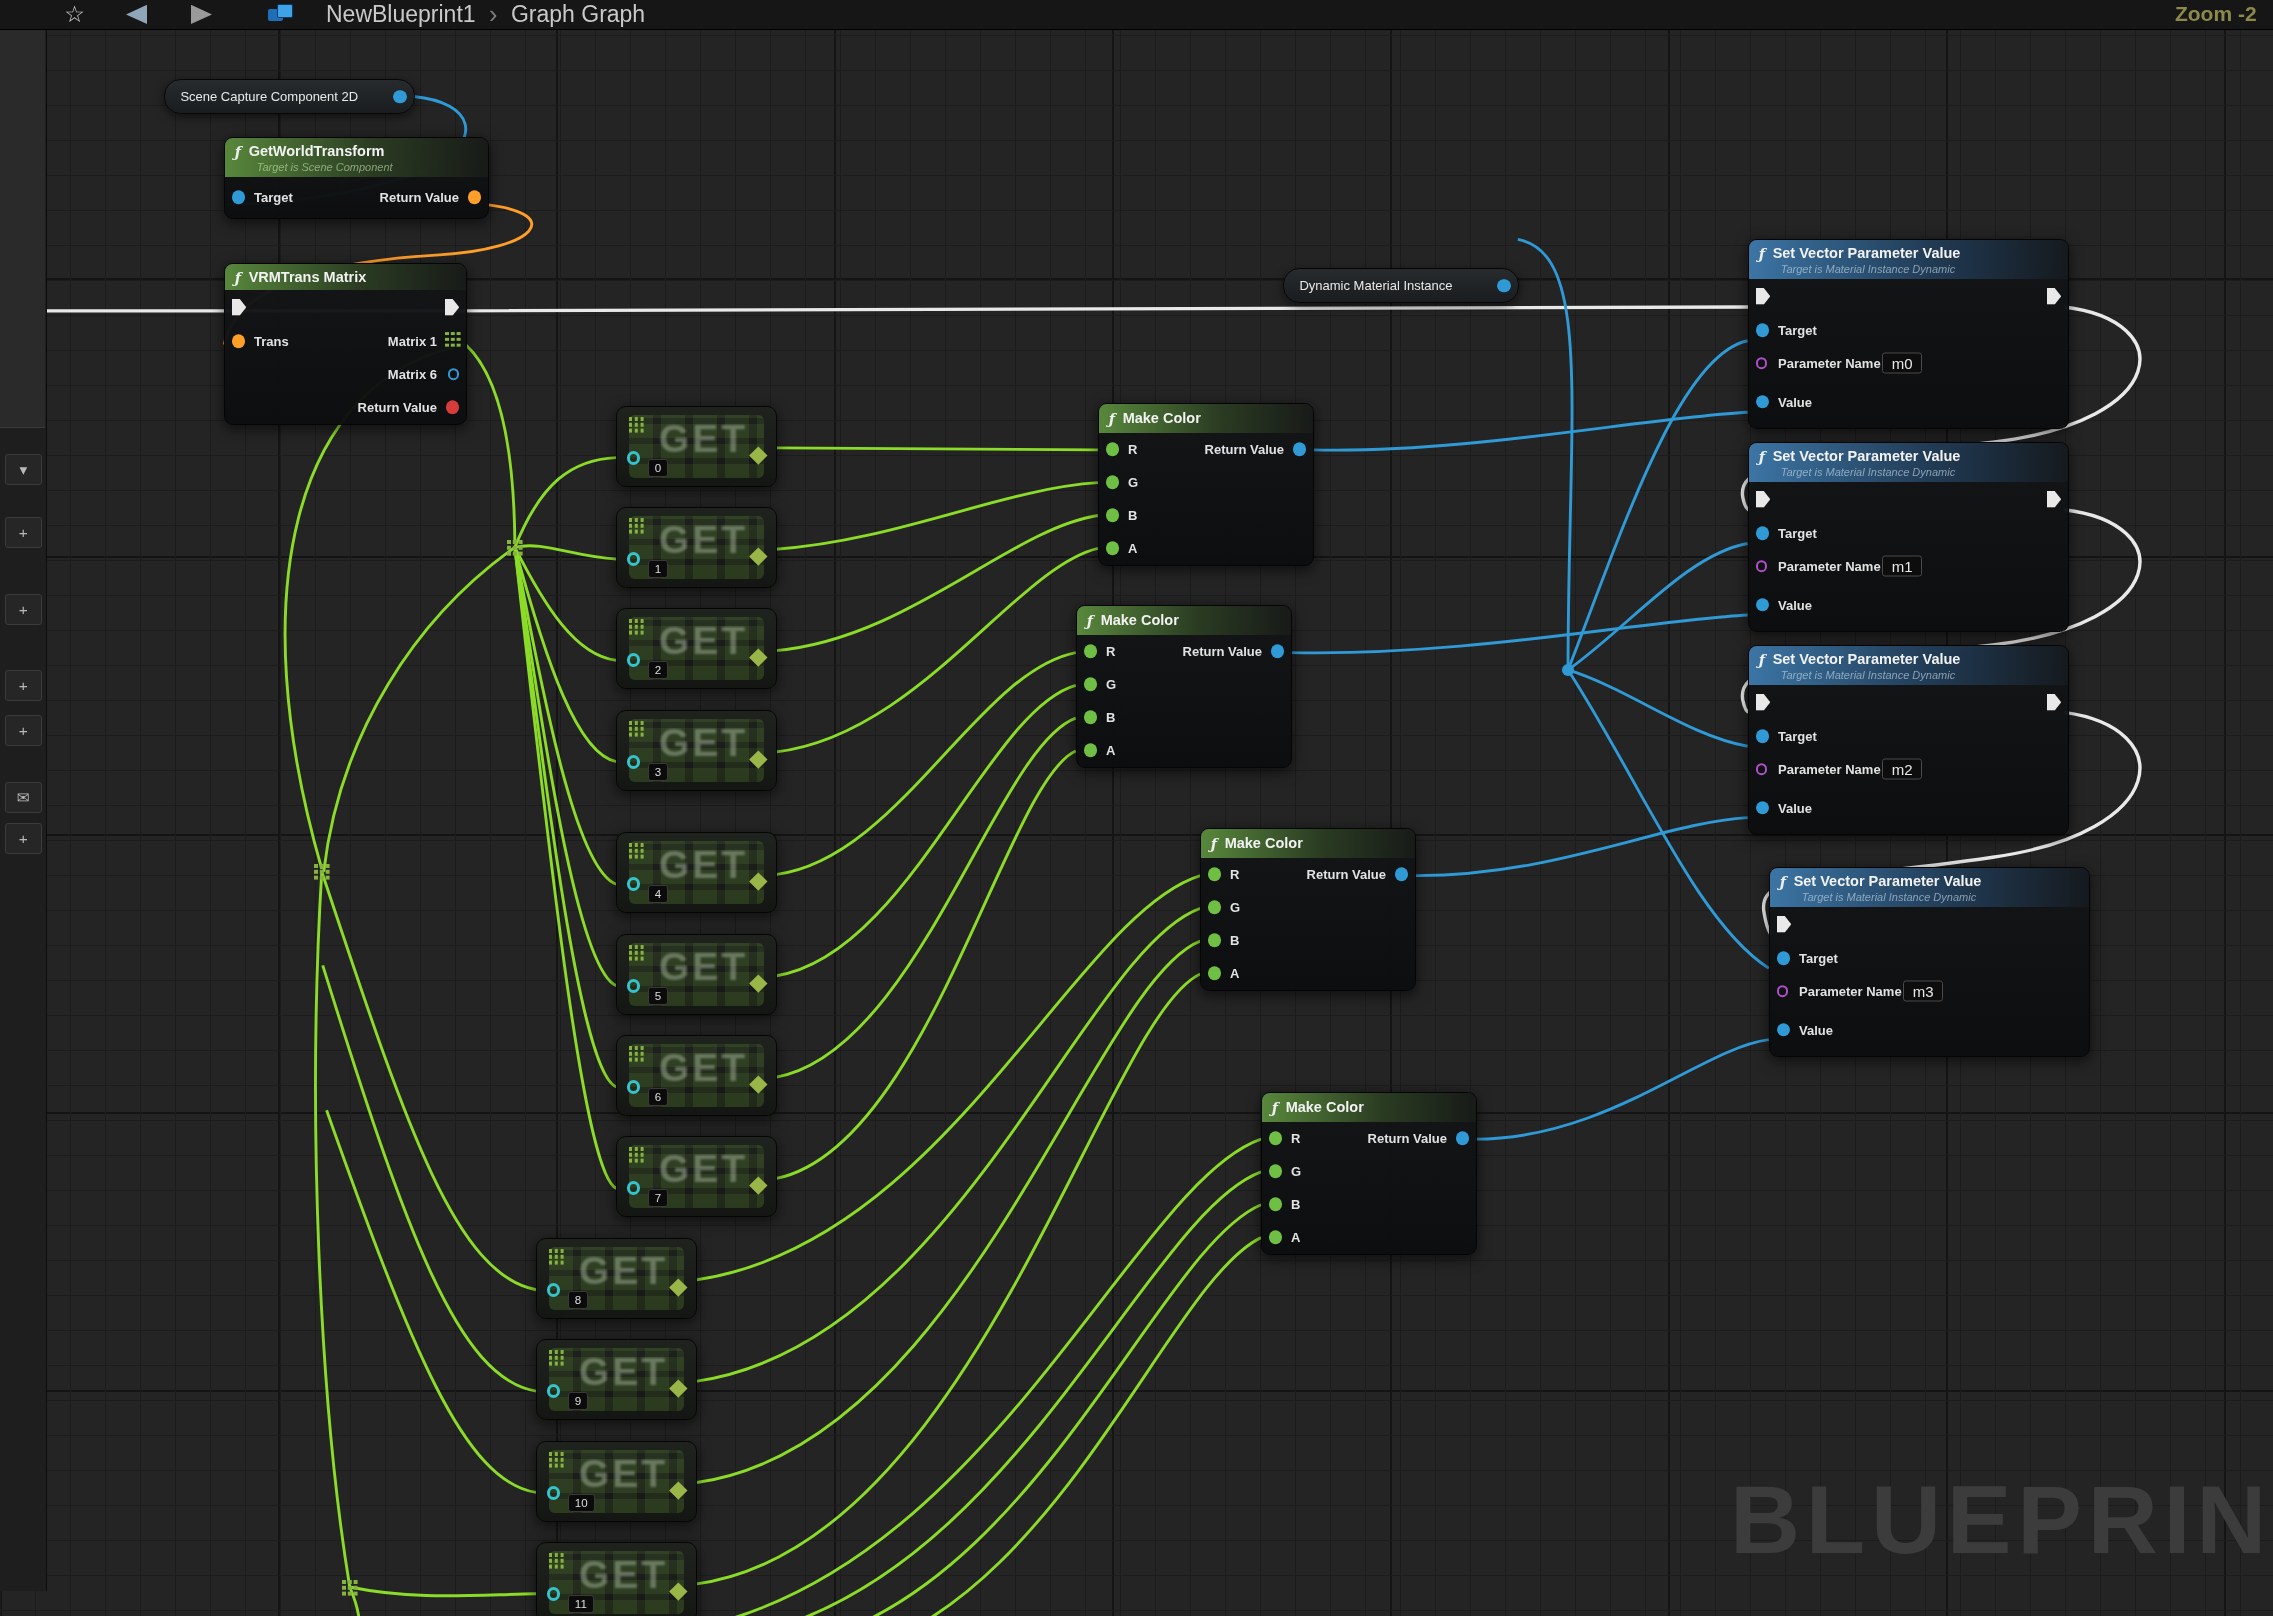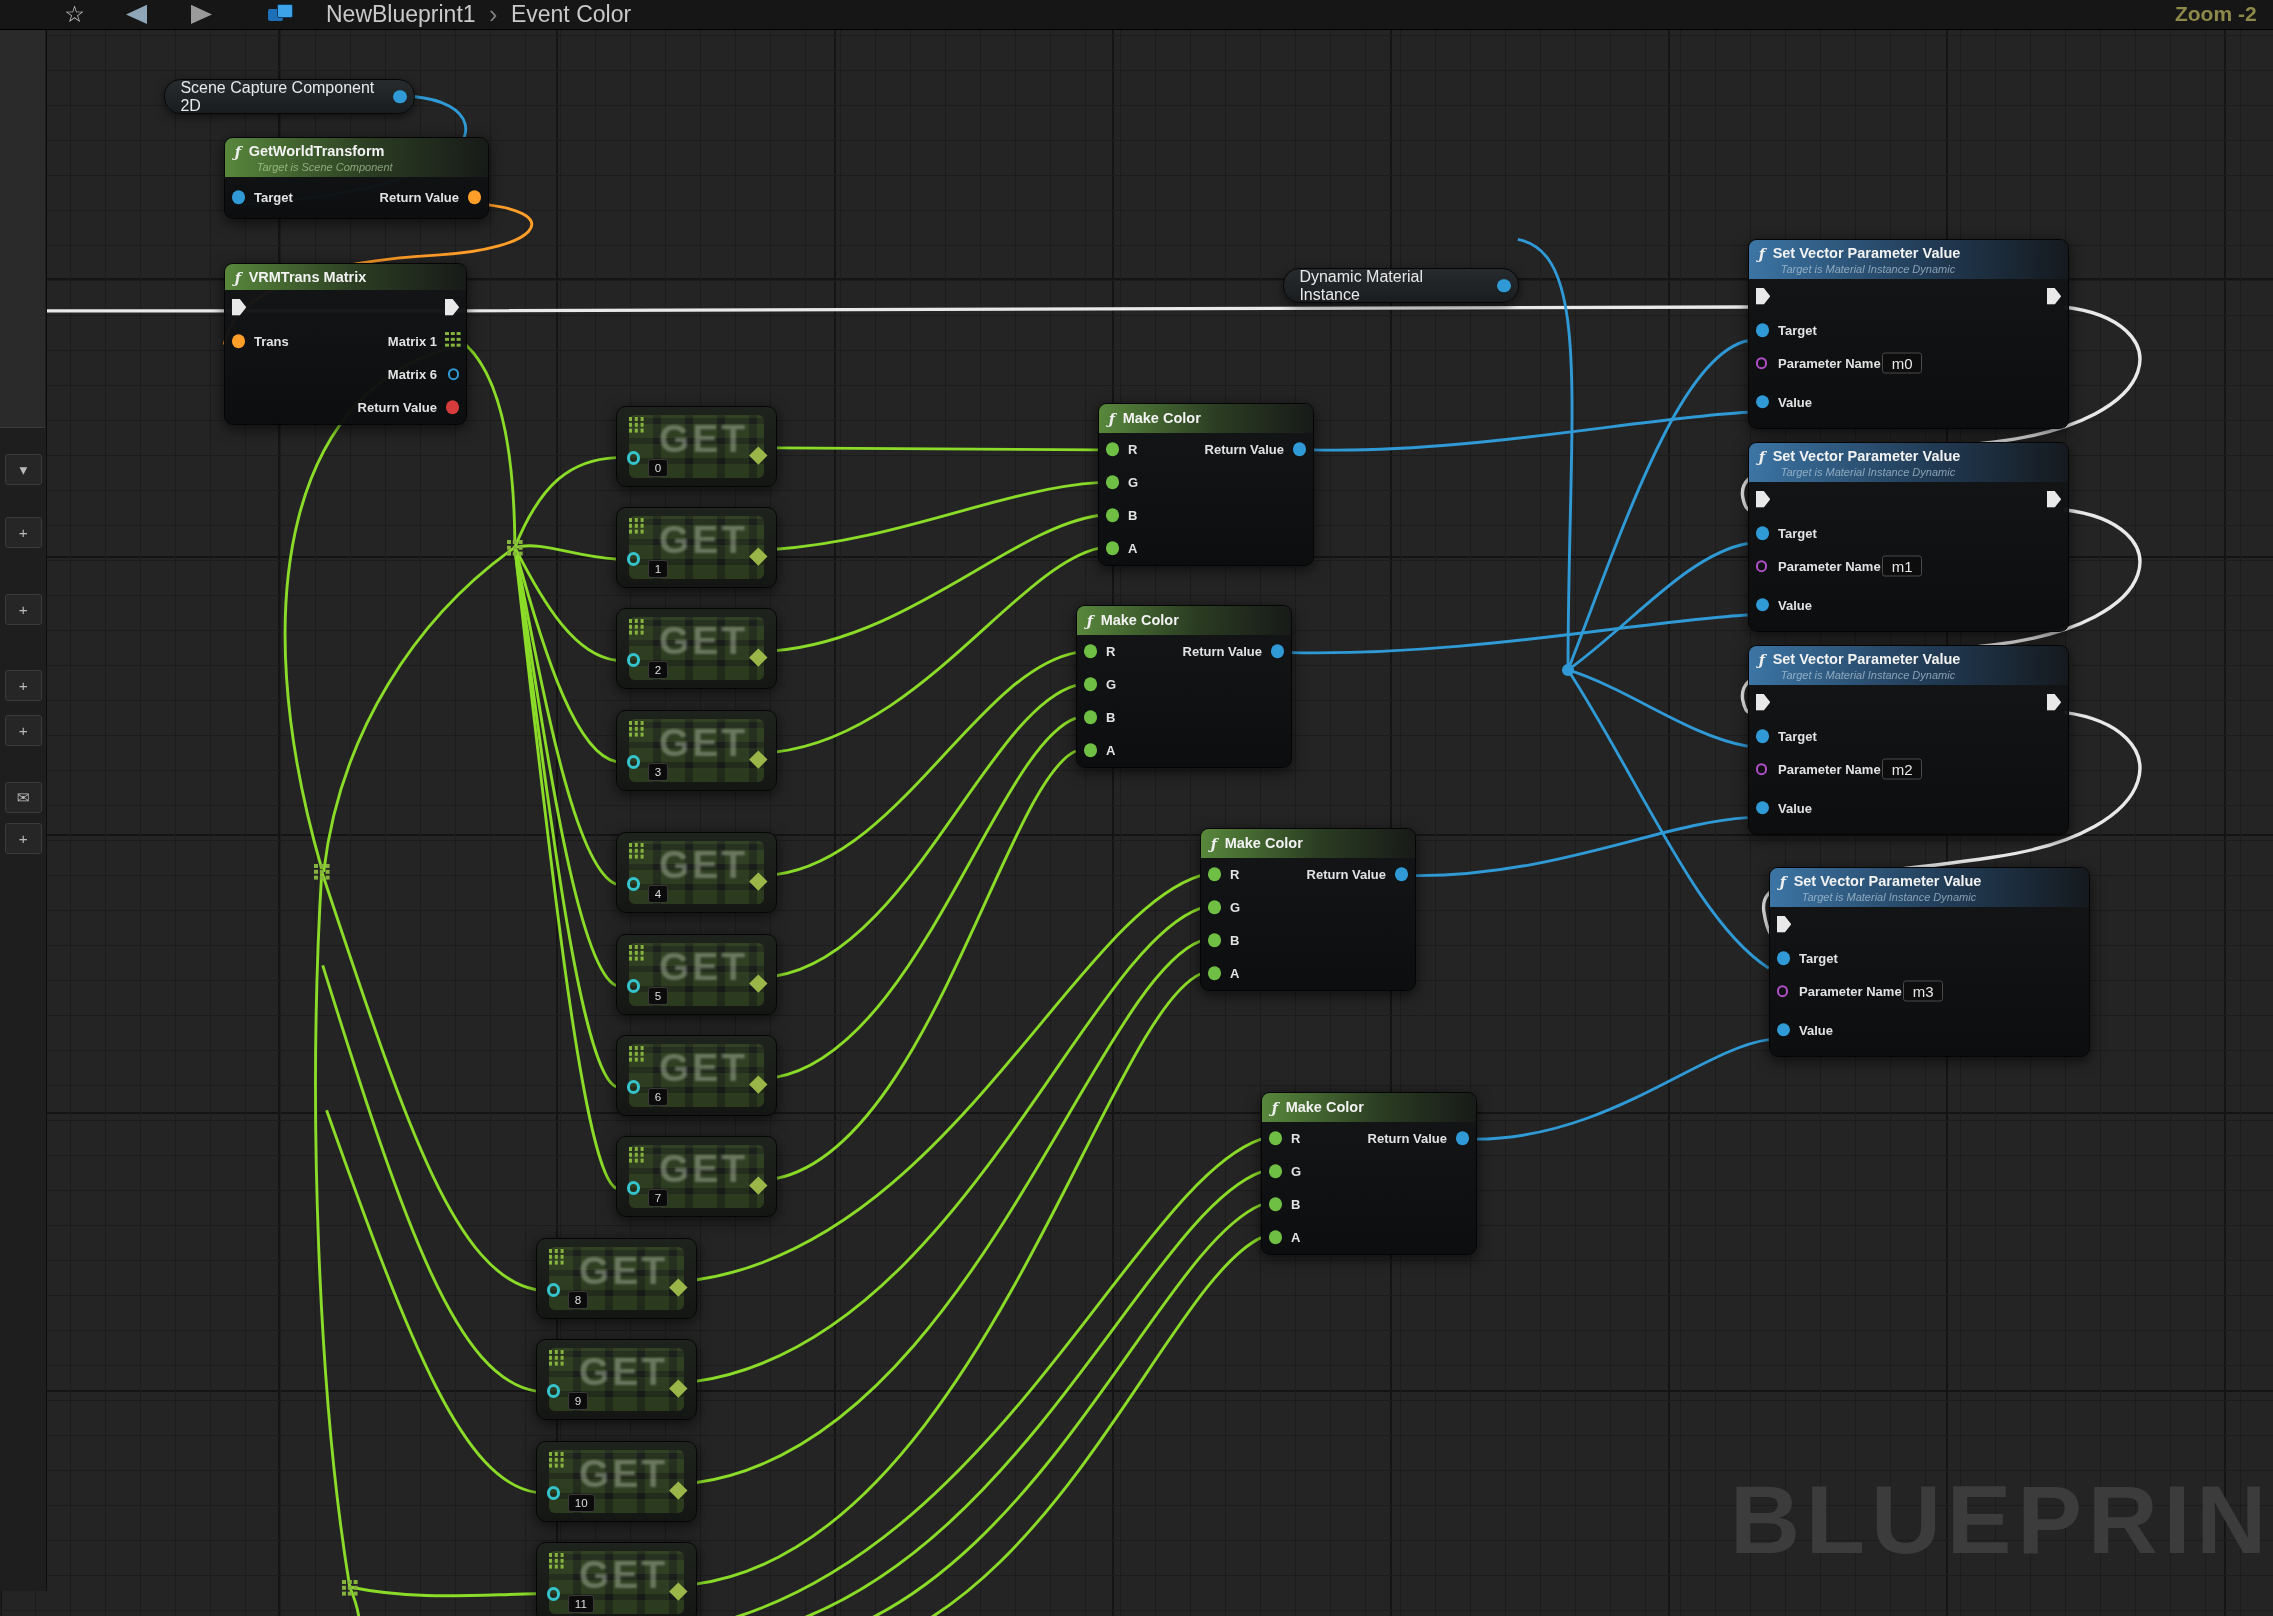--- a/index.html
+++ b/index.html
@@ -84,21 +84,21 @@
   .diamond{width:12.6px;height:12.6px;background:#9ab648;transform:translateY(-50%) rotate(45deg);}
   .gridpin{width:3.9px;height:3.9px;background:#86b23e;margin-top:-7.7px;
     box-shadow:5.8px 0 #86b23e,11.6px 0 #86b23e,0 5.8px #86b23e,5.8px 5.8px #86b23e,11.6px 5.8px #86b23e,
                0 11.6px #86b23e,5.8px 11.6px #86b23e,11.6px 11.6px #86b23e;}
   .parambox{position:absolute;left:133px;top:50%;transform:translateY(-50%);background:#0d0d0d;
     border:1px solid #4a4a4a;border-radius:2.9px;padding:1px 8.7px;font-size:15px;color:#e8e8e8;}
 
   
   .pill{position:absolute;z-index:2;height:33px;border-radius:16.4px;border:1px solid #060606;
     background:linear-gradient(#272b2e,#191d20);box-shadow:0 2.9px 9.7px rgba(0,0,0,.55);
-    display:flex;align-items:center;padding:0 33px 0 15.4px;font-size:16px;color:#e8e8e8;}
+    display:flex;align-items:center;padding:0 33px 0 15.4px;font-size:13px;color:#e8e8e8;}
   .pill .dot{position:absolute;right:7.7px;top:50%;transform:translateY(-50%);}
 
   
   .get-node{position:absolute;z-index:2;width:159px;height:79px;border-radius:9.7px;border:1px solid #050505;
     background:linear-gradient(#1f231e,#141613);box-shadow:0 3.9px 13.5px rgba(0,0,0,.6);}
   .get-bg{position:absolute;inset:7.7px 11.6px;border-radius:5.8px;
     background-image:repeating-linear-gradient(0deg,rgba(130,190,70,.11) 0 14.5px,transparent 14.5px 20px),
                      repeating-linear-gradient(90deg,rgba(130,190,70,.11) 0 24px,transparent 24px 32px);}
   .get-title{position:absolute;left:42px;top:9.7px;font-size:39px;font-weight:bold;letter-spacing:2.9px;
     color:rgba(178,188,168,.45);filter:blur(1.3px);}
@@ -565,21 +565,21 @@
       </div>
     <div class="tb-btn" style="left:266px;">
       <span class="bp-ico">
           <i class="b1"></i>
           <i class="b2"></i>
         </span>
       </div>
     <div class="crumb">
       <span>NewBlueprint1</span>
       <span class="sep">›</span>
-      <span>Event Color</span>
+      <span>Graph Graph</span>
     </div>
     <div class="zoom">Zoom -2</div>
   </div>
 
   <div class="sidebar">
     <div class="sidepanel"></div>
     <div class="side-btn" style="top:425px;">
         <span>▾</span>
       </div>
     <div class="side-btn" style="top:488px;">

